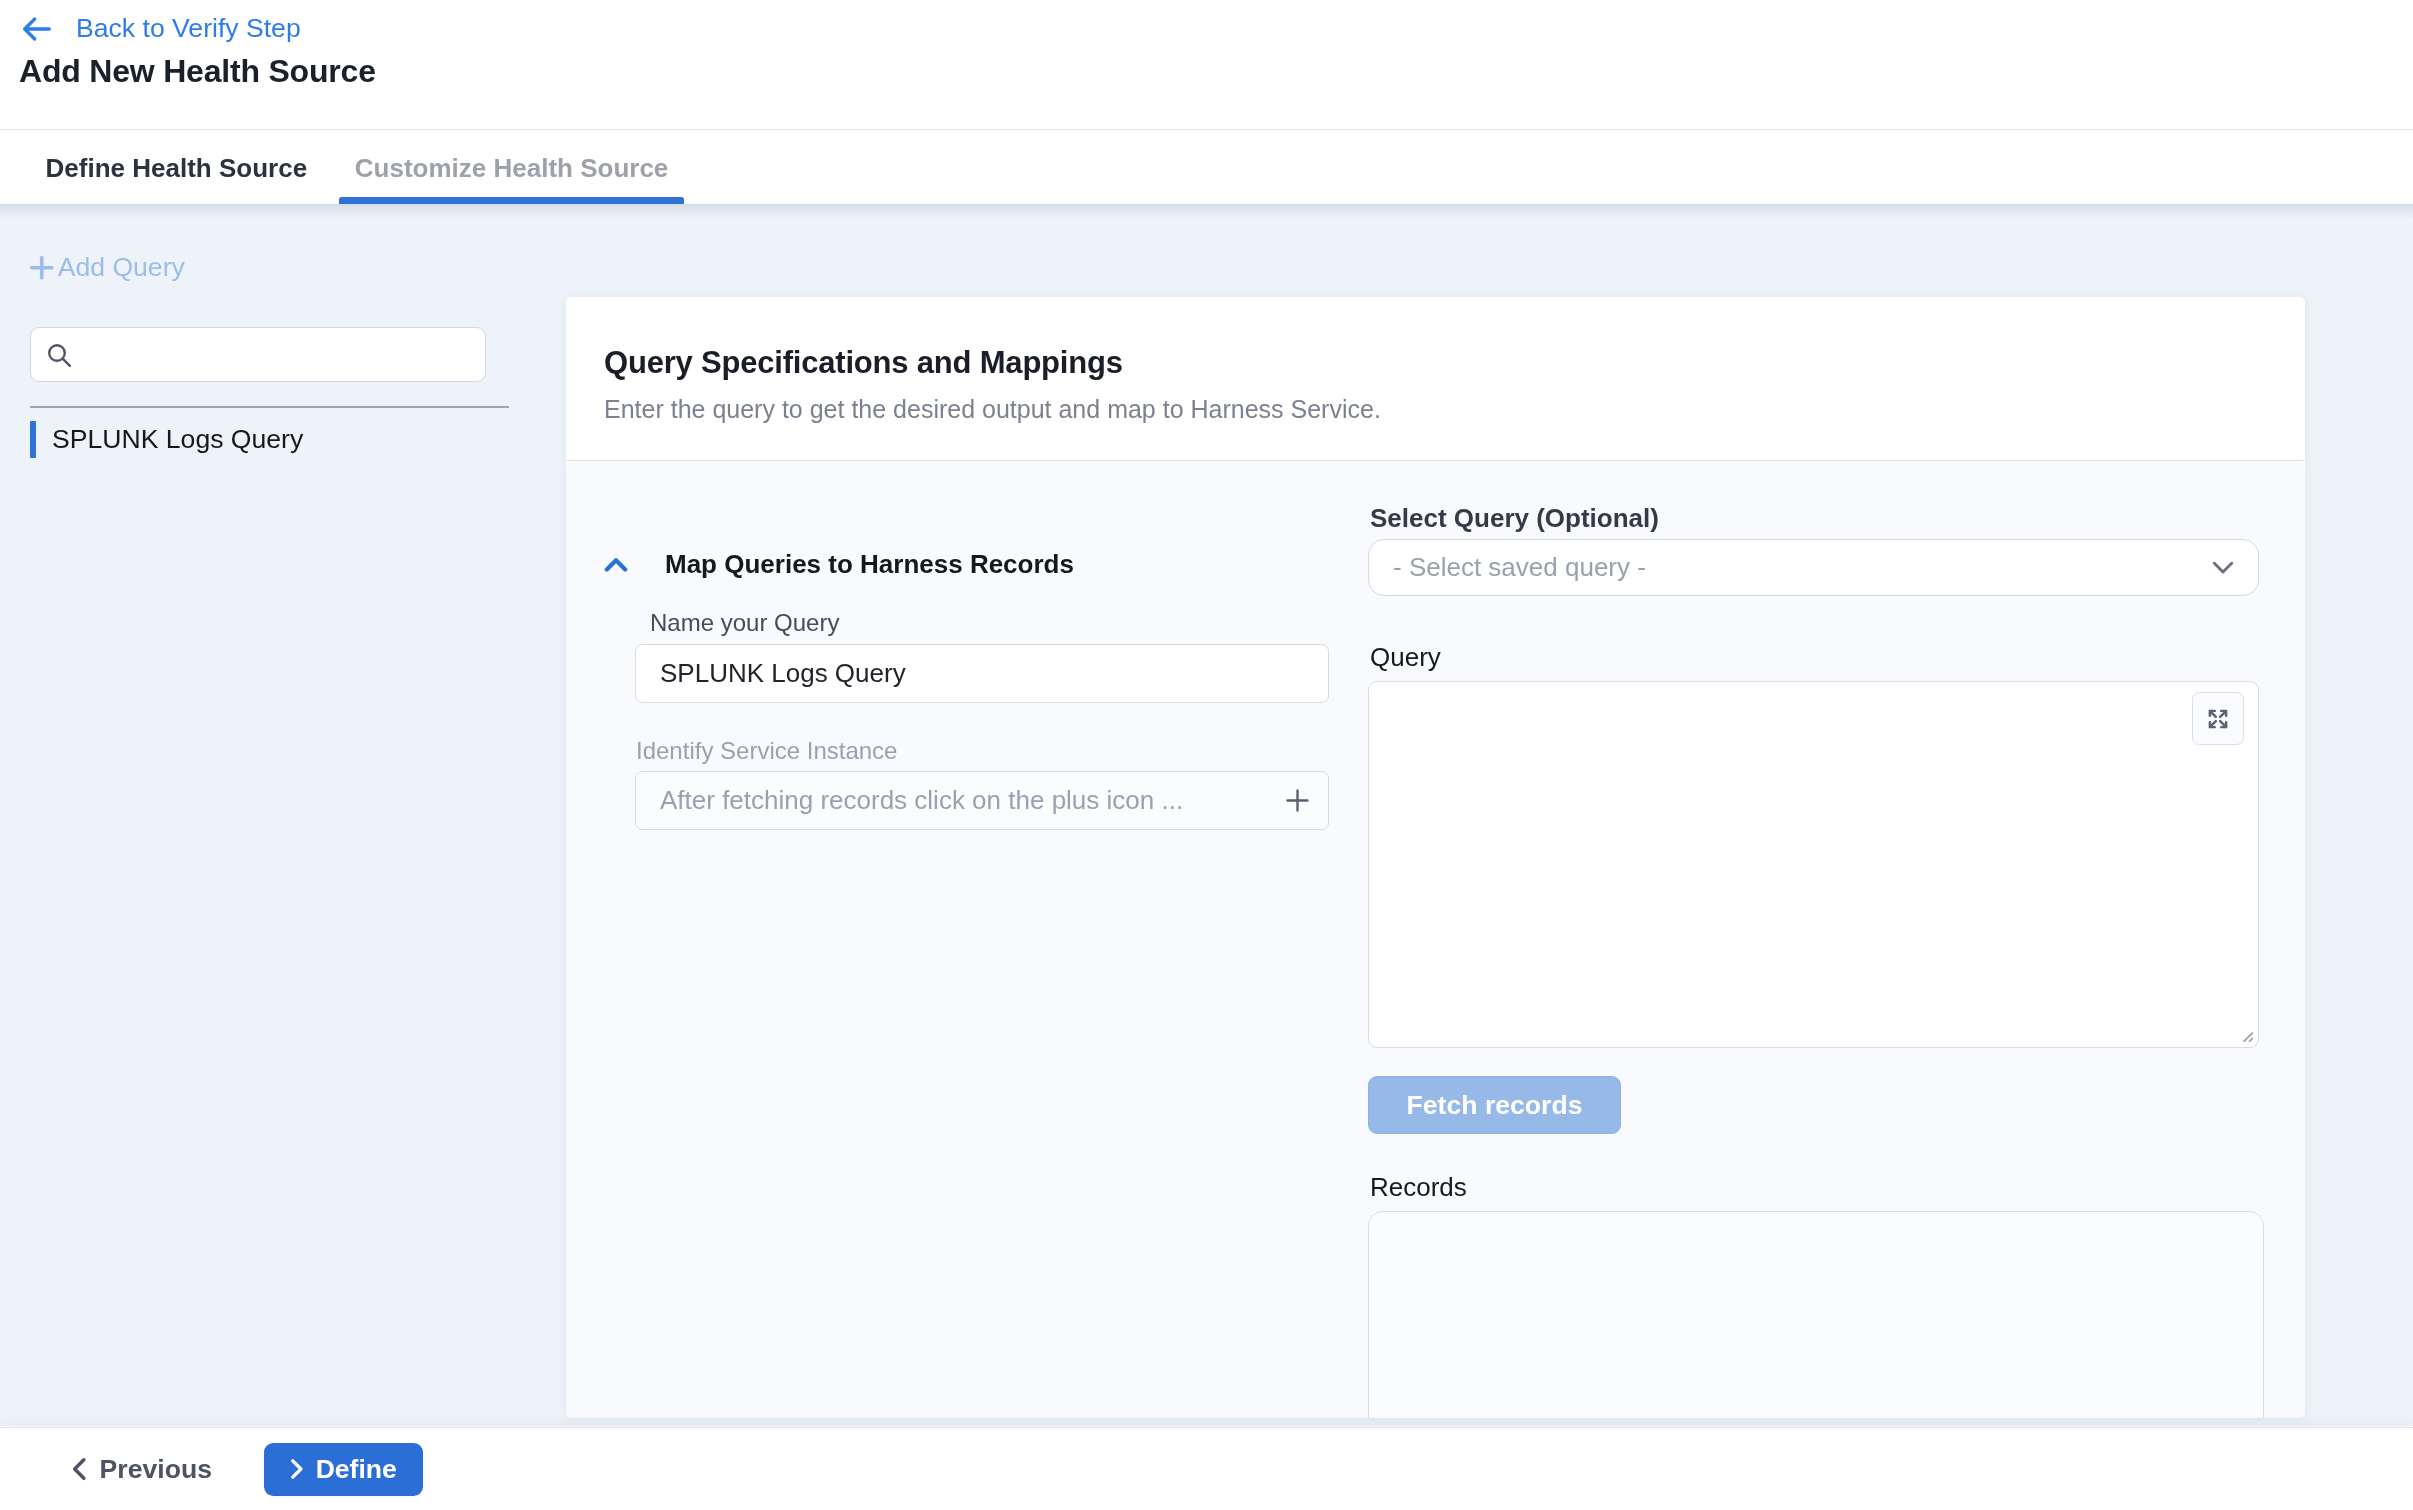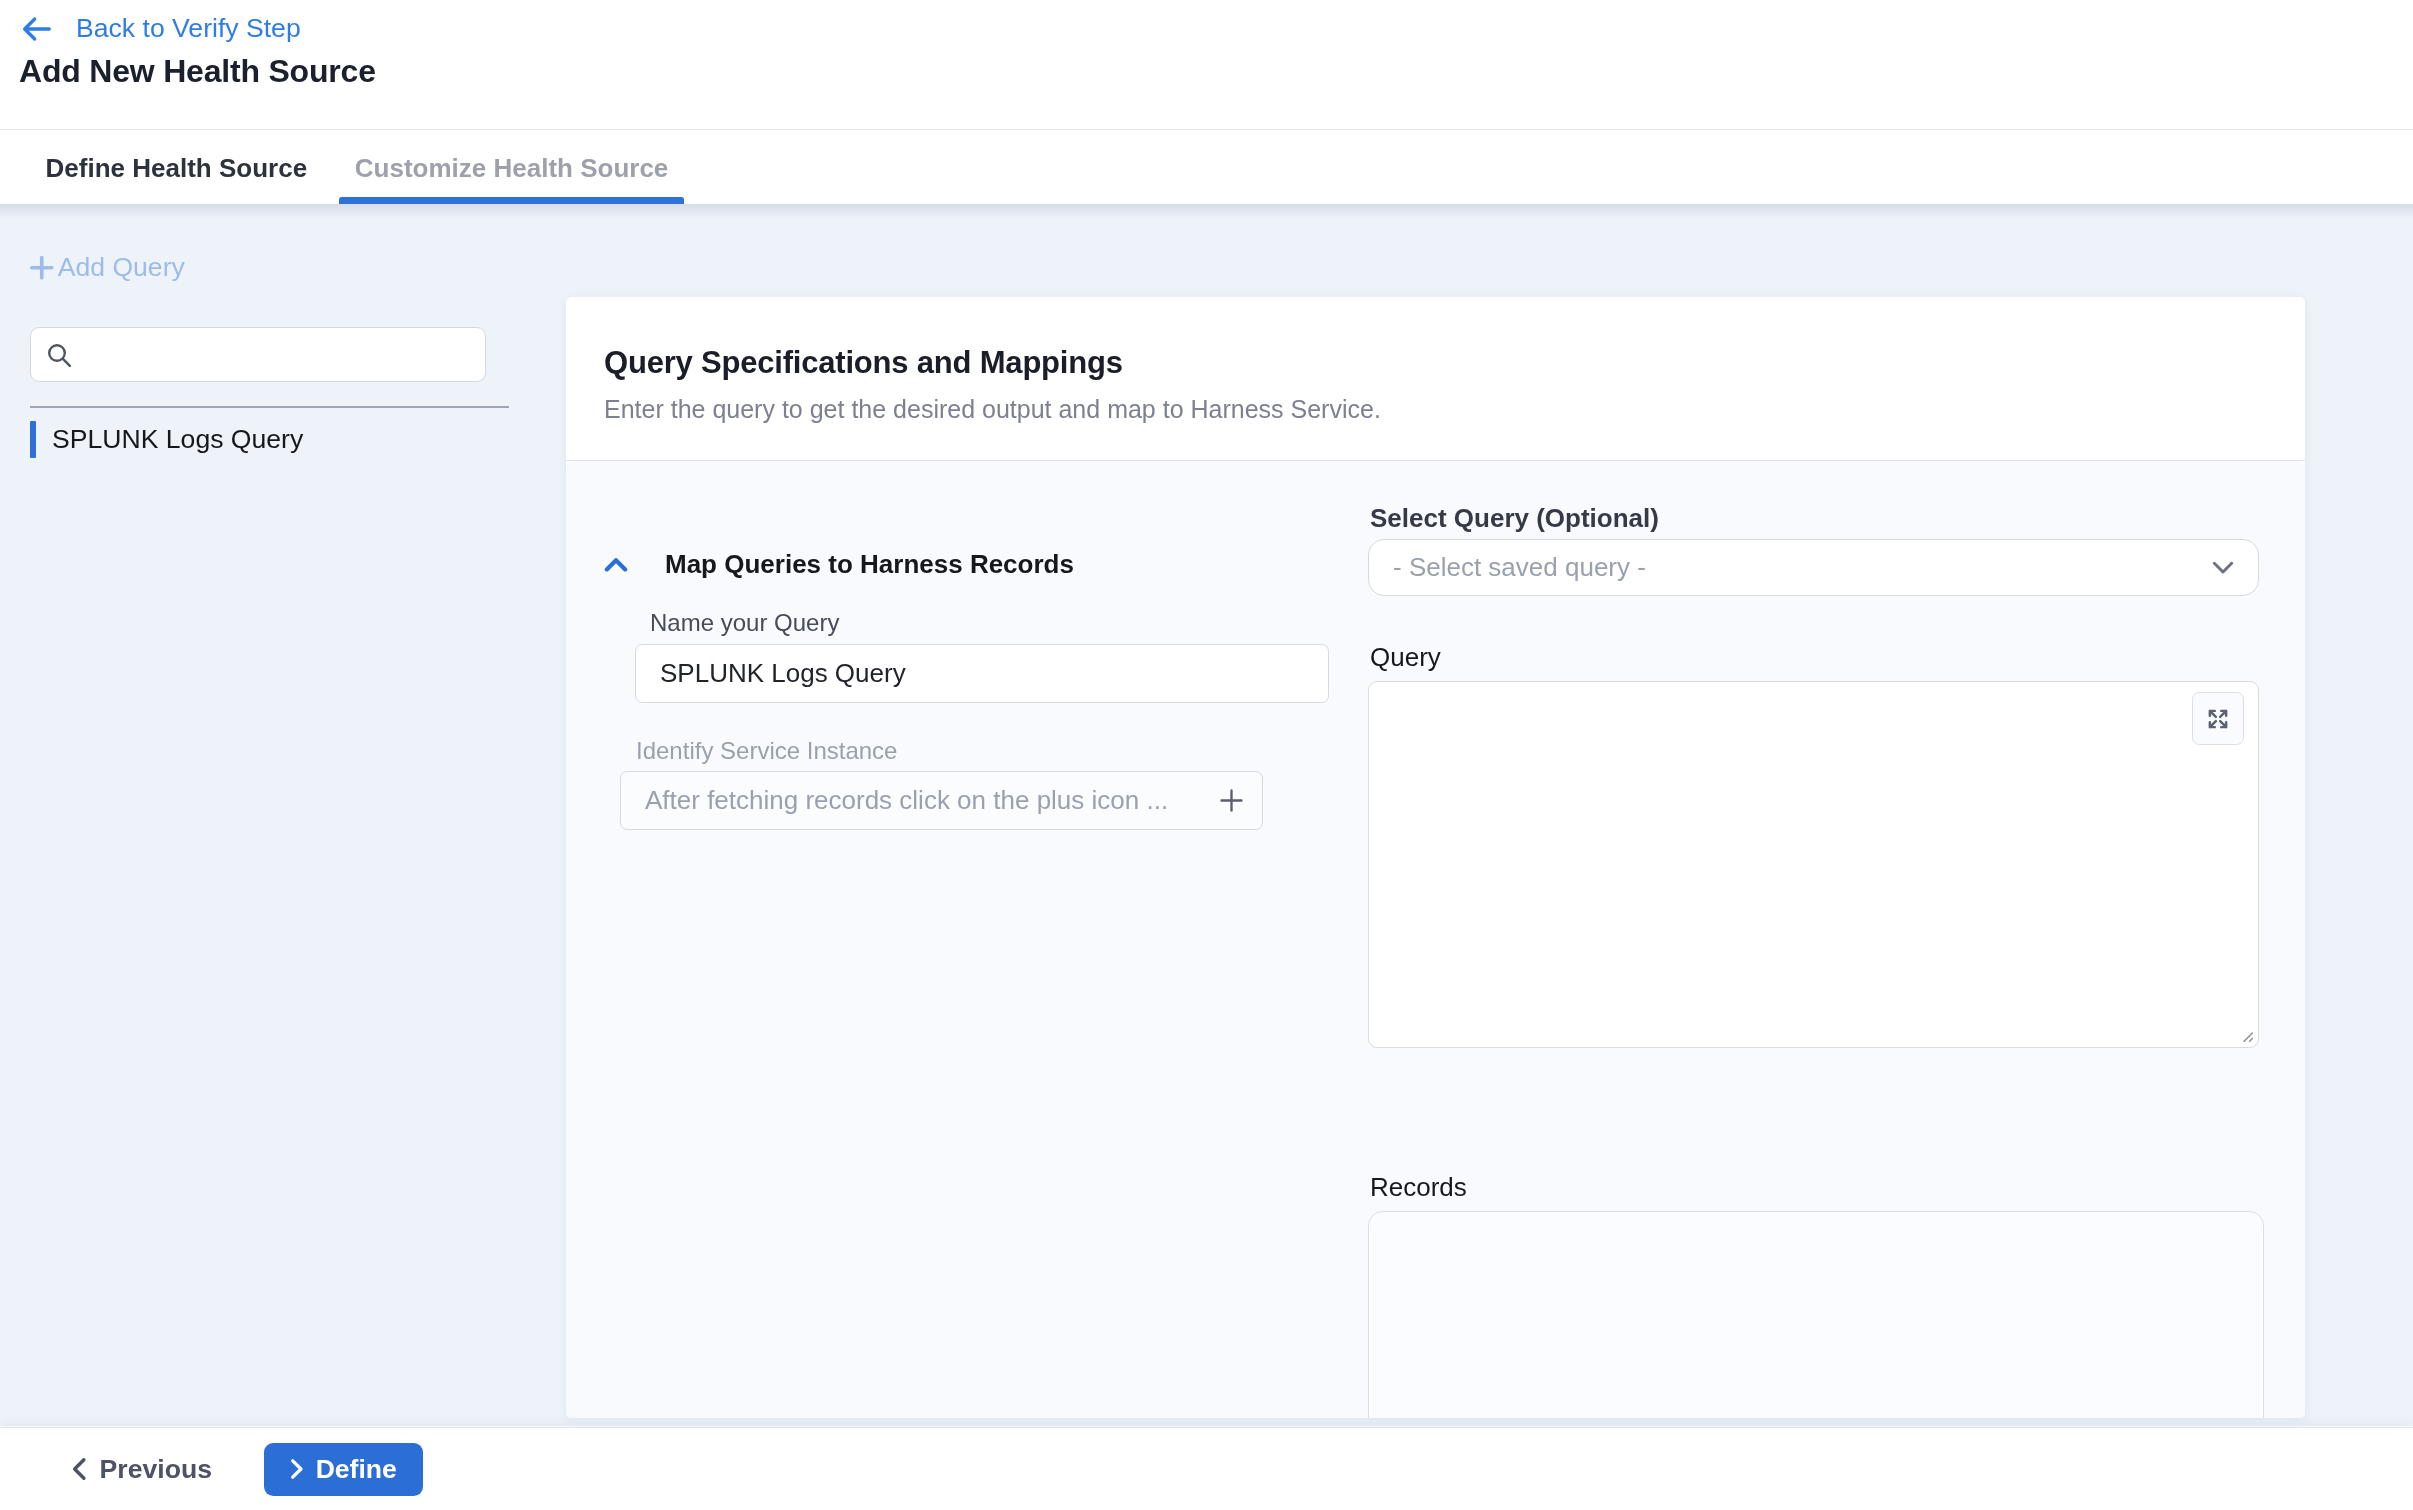--- a/index.html
+++ b/index.html
@@ -102,21 +102,21 @@
   .field-label.semibold { font-weight: 600; color: #363a47; font-size: 26px; }
 
   .text-input {
     position: absolute; left: 69px; width: 694px; height: 59px;
     border: 1.8px solid #d7d9e0; border-radius: 7.3px; background: #ffffff;
     font-size: 26px; color: #22242c; padding: 0 55px 0 24px; outline: none;
     font-family: inherit;
   }
   .text-input.dim { background: #fbfcfe; }
   .text-input.dim::placeholder { color: #9aa0ae; }
-  .input-wrap-left { position: absolute; left: 54px; width: 643px; height: 59px; padding-left: 36px; }
+  .input-wrap-left { position: absolute; left: 69px; width: 694px; height: 59px; padding-left: 36px; }
   .input-wrap-left .text-input { left: 0; width: 100%; }
   .plus-btn {
     position: absolute; right: 14.7px; top: 13px; width: 33px; height: 33px;
     display: flex; align-items: center; justify-content: center; cursor: pointer;
   }
 
   .select-box {
     position: absolute; left: 802px; width: 891px; height: 57px;
     background: #ffffff; border: 1.8px solid #d6d9e0; border-radius: 16px;
     display: flex; align-items: center; padding: 0 24px; cursor: pointer;
@@ -264,20 +264,23 @@
               </g>
             </svg>
           </span>
           <span class="resize-handle">
             <svg width="14.7" height="14.7" viewBox="0 0 16 16">
               <path d="M15 5 L5 15 M15 11 L11 15" stroke="#9599a6" stroke-width="1.8" fill="none"></path>
             </svg>
           </span>
         </div>
 
+        <button class="fetch-btn">
+          <span>Fetch records</span>
+        </button>
 
         <label class="field-label dark" style="left:804px; top:711px;">Records</label>
         <div class="records-box"></div>
 
       </div>
     </section>
   </main>
 
   <footer class="footer">
     <button class="btn-prev">

